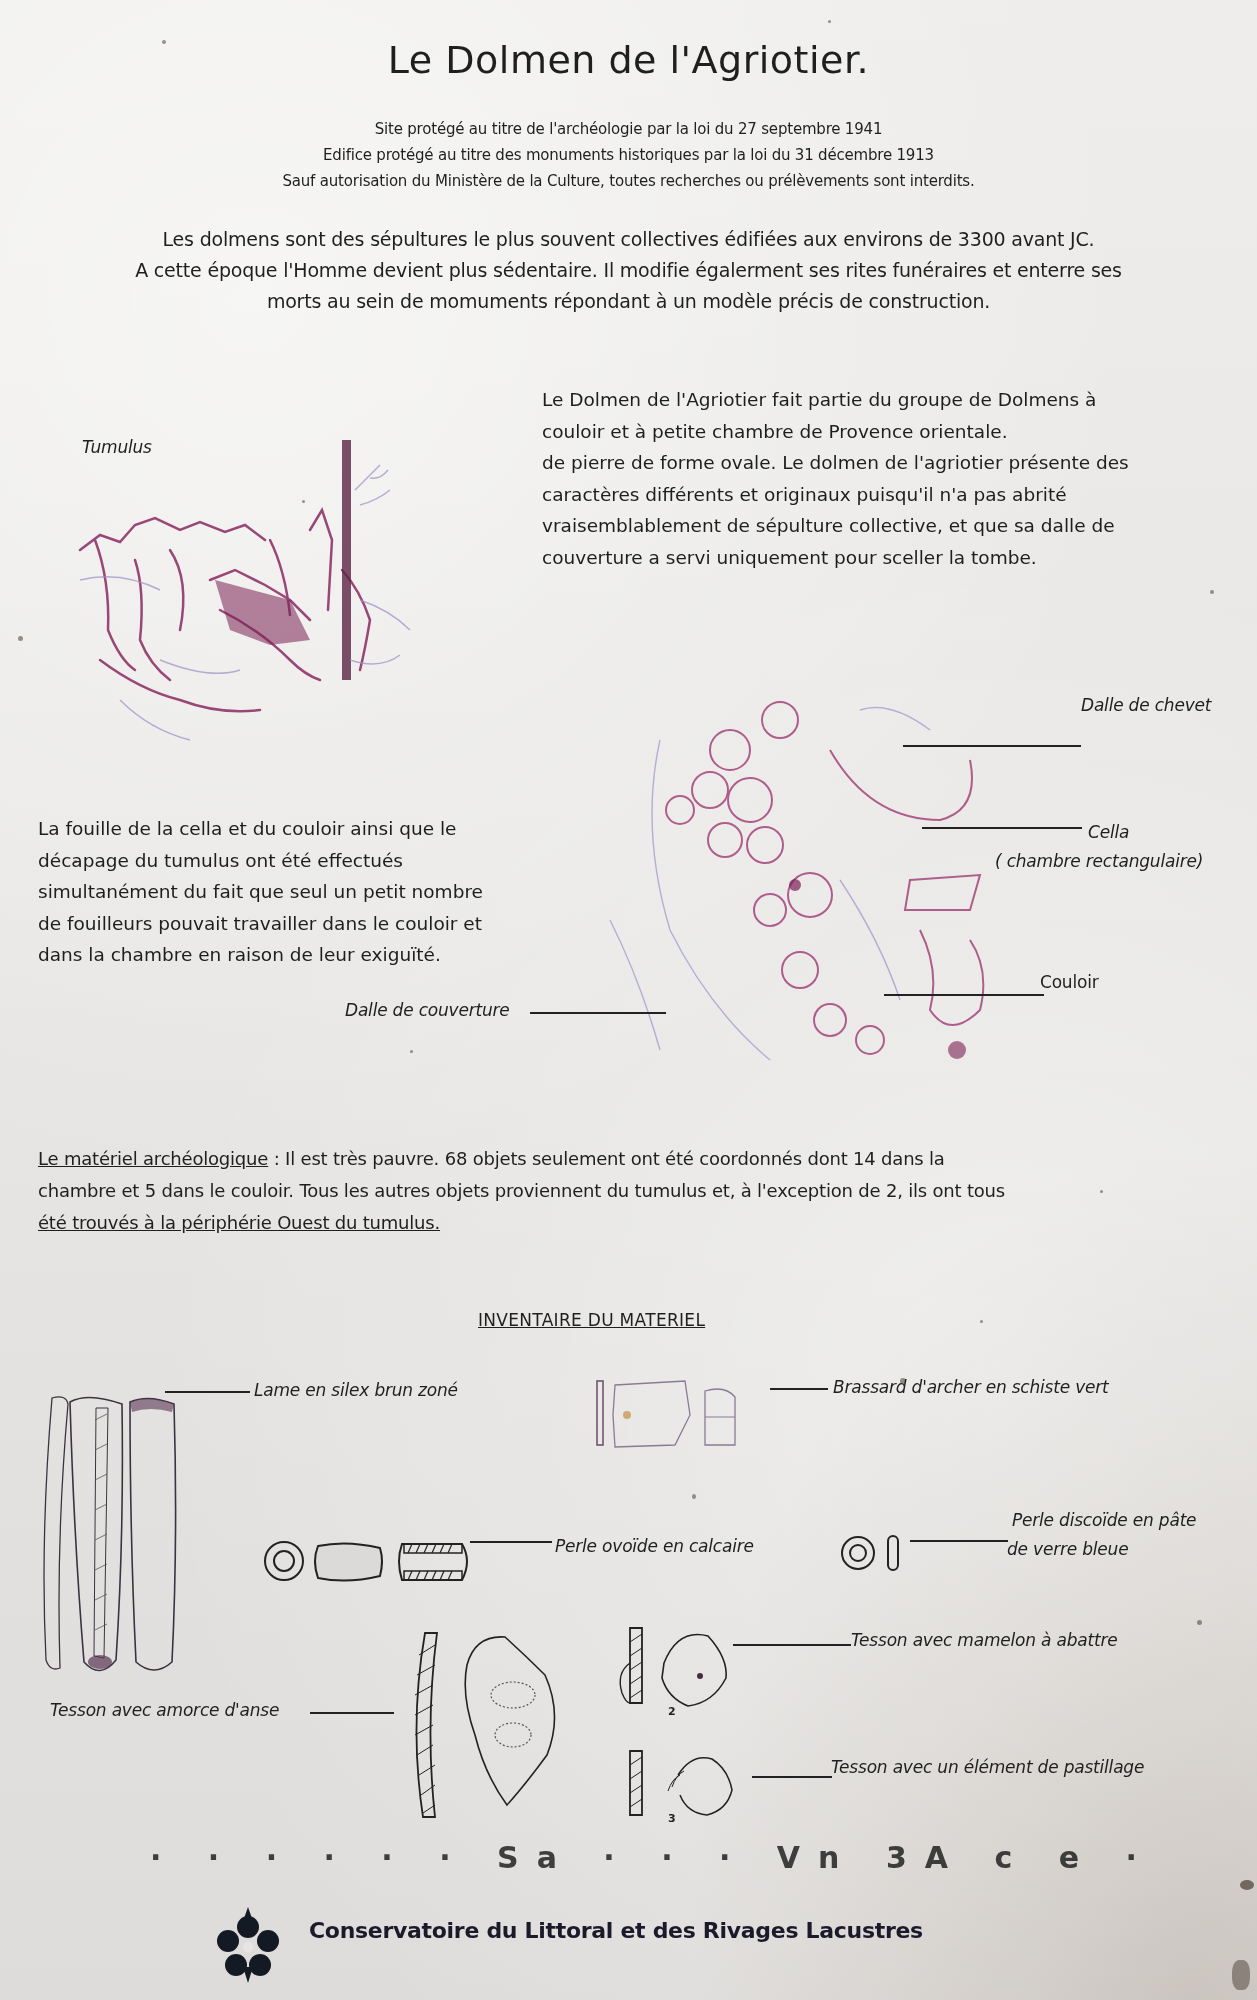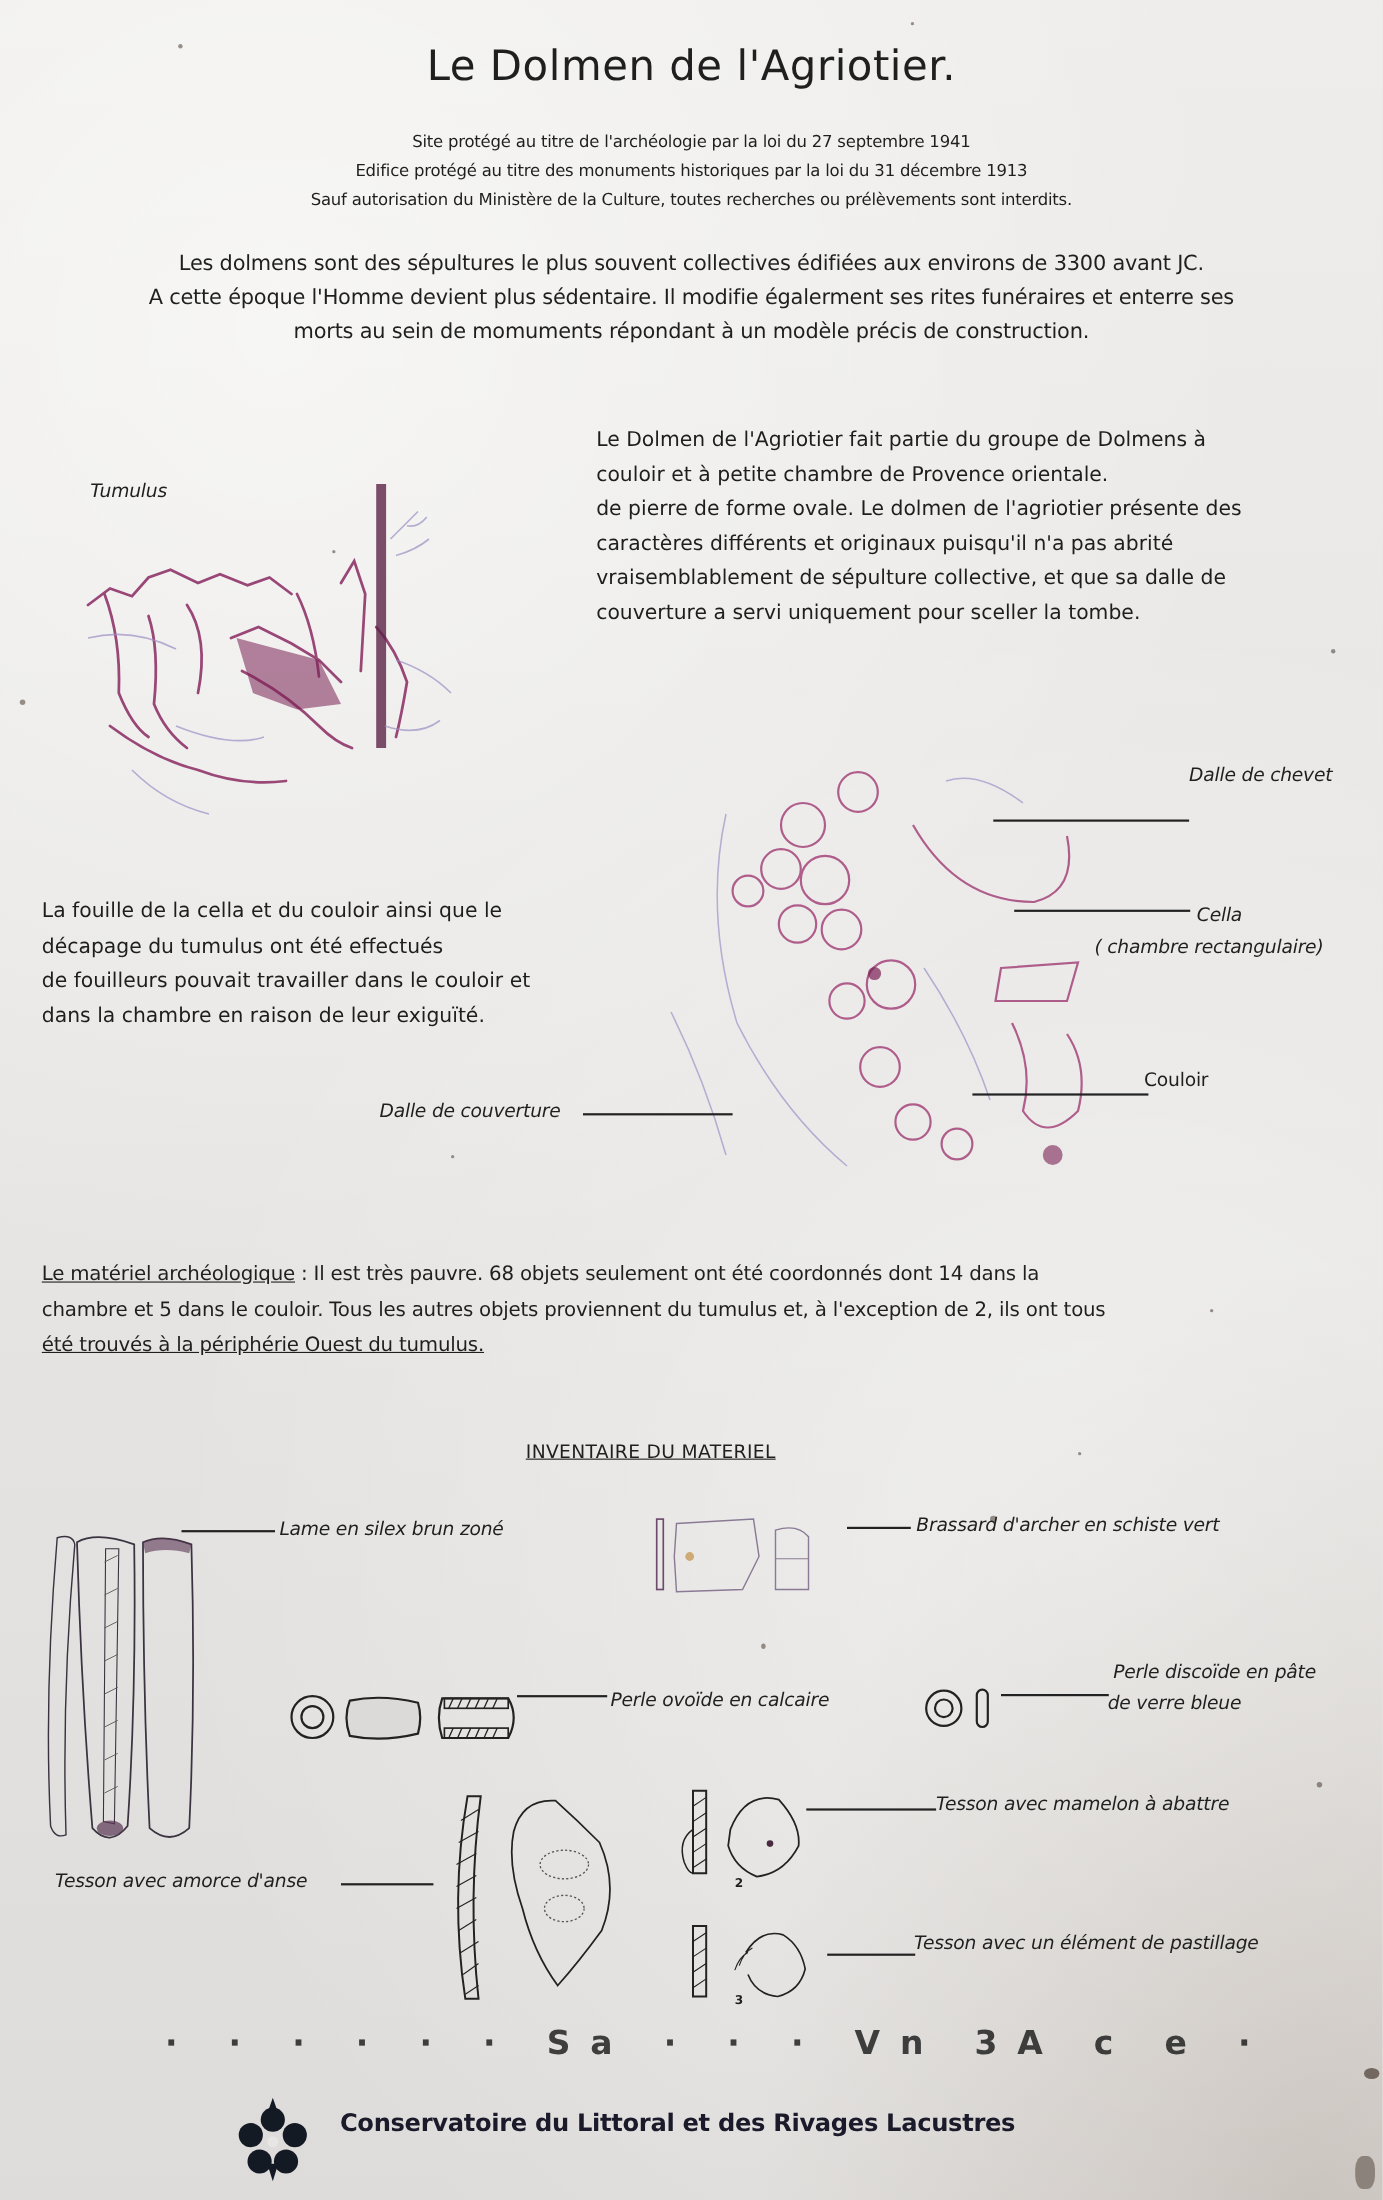--- a/index.html
+++ b/index.html
@@ -94,20 +94,21 @@
   <span>couloir et à petite chambre de Provence orientale.</span>
   <span>de pierre de forme ovale. Le dolmen de l'agriotier présente des</span>
   <span>caractères différents et originaux puisqu'il n'a pas abrité</span>
   <span>vraisemblablement de sépulture collective, et que sa dalle de</span>
   <span>couverture a servi uniquement pour sceller la tombe.</span>
 </div>
 
 <div class="para" style="left:38px;top:813px;width:530px;">
   <span>La fouille de la cella et du couloir ainsi que le</span>
   <span>décapage du tumulus ont été effectués</span>
+  <span>simultanément du fait que seul un petit nombre</span>
   <span>de fouilleurs pouvait travailler dans le couloir et</span>
   <span>dans la chambre en raison de leur exiguïté.</span>
 </div>
 
 <svg class="drawing" style="left:600px;top:680px;" width="420" height="400" viewBox="0 0 420 400">
   <g fill="none" stroke="#a03a74" stroke-width="2" opacity=".8">
     <circle cx="180" cy="40" r="18"></circle>
       <circle cx="130" cy="70" r="20"></circle>
       <circle cx="110" cy="110" r="18"></circle>
     <circle cx="150" cy="120" r="22"></circle>

